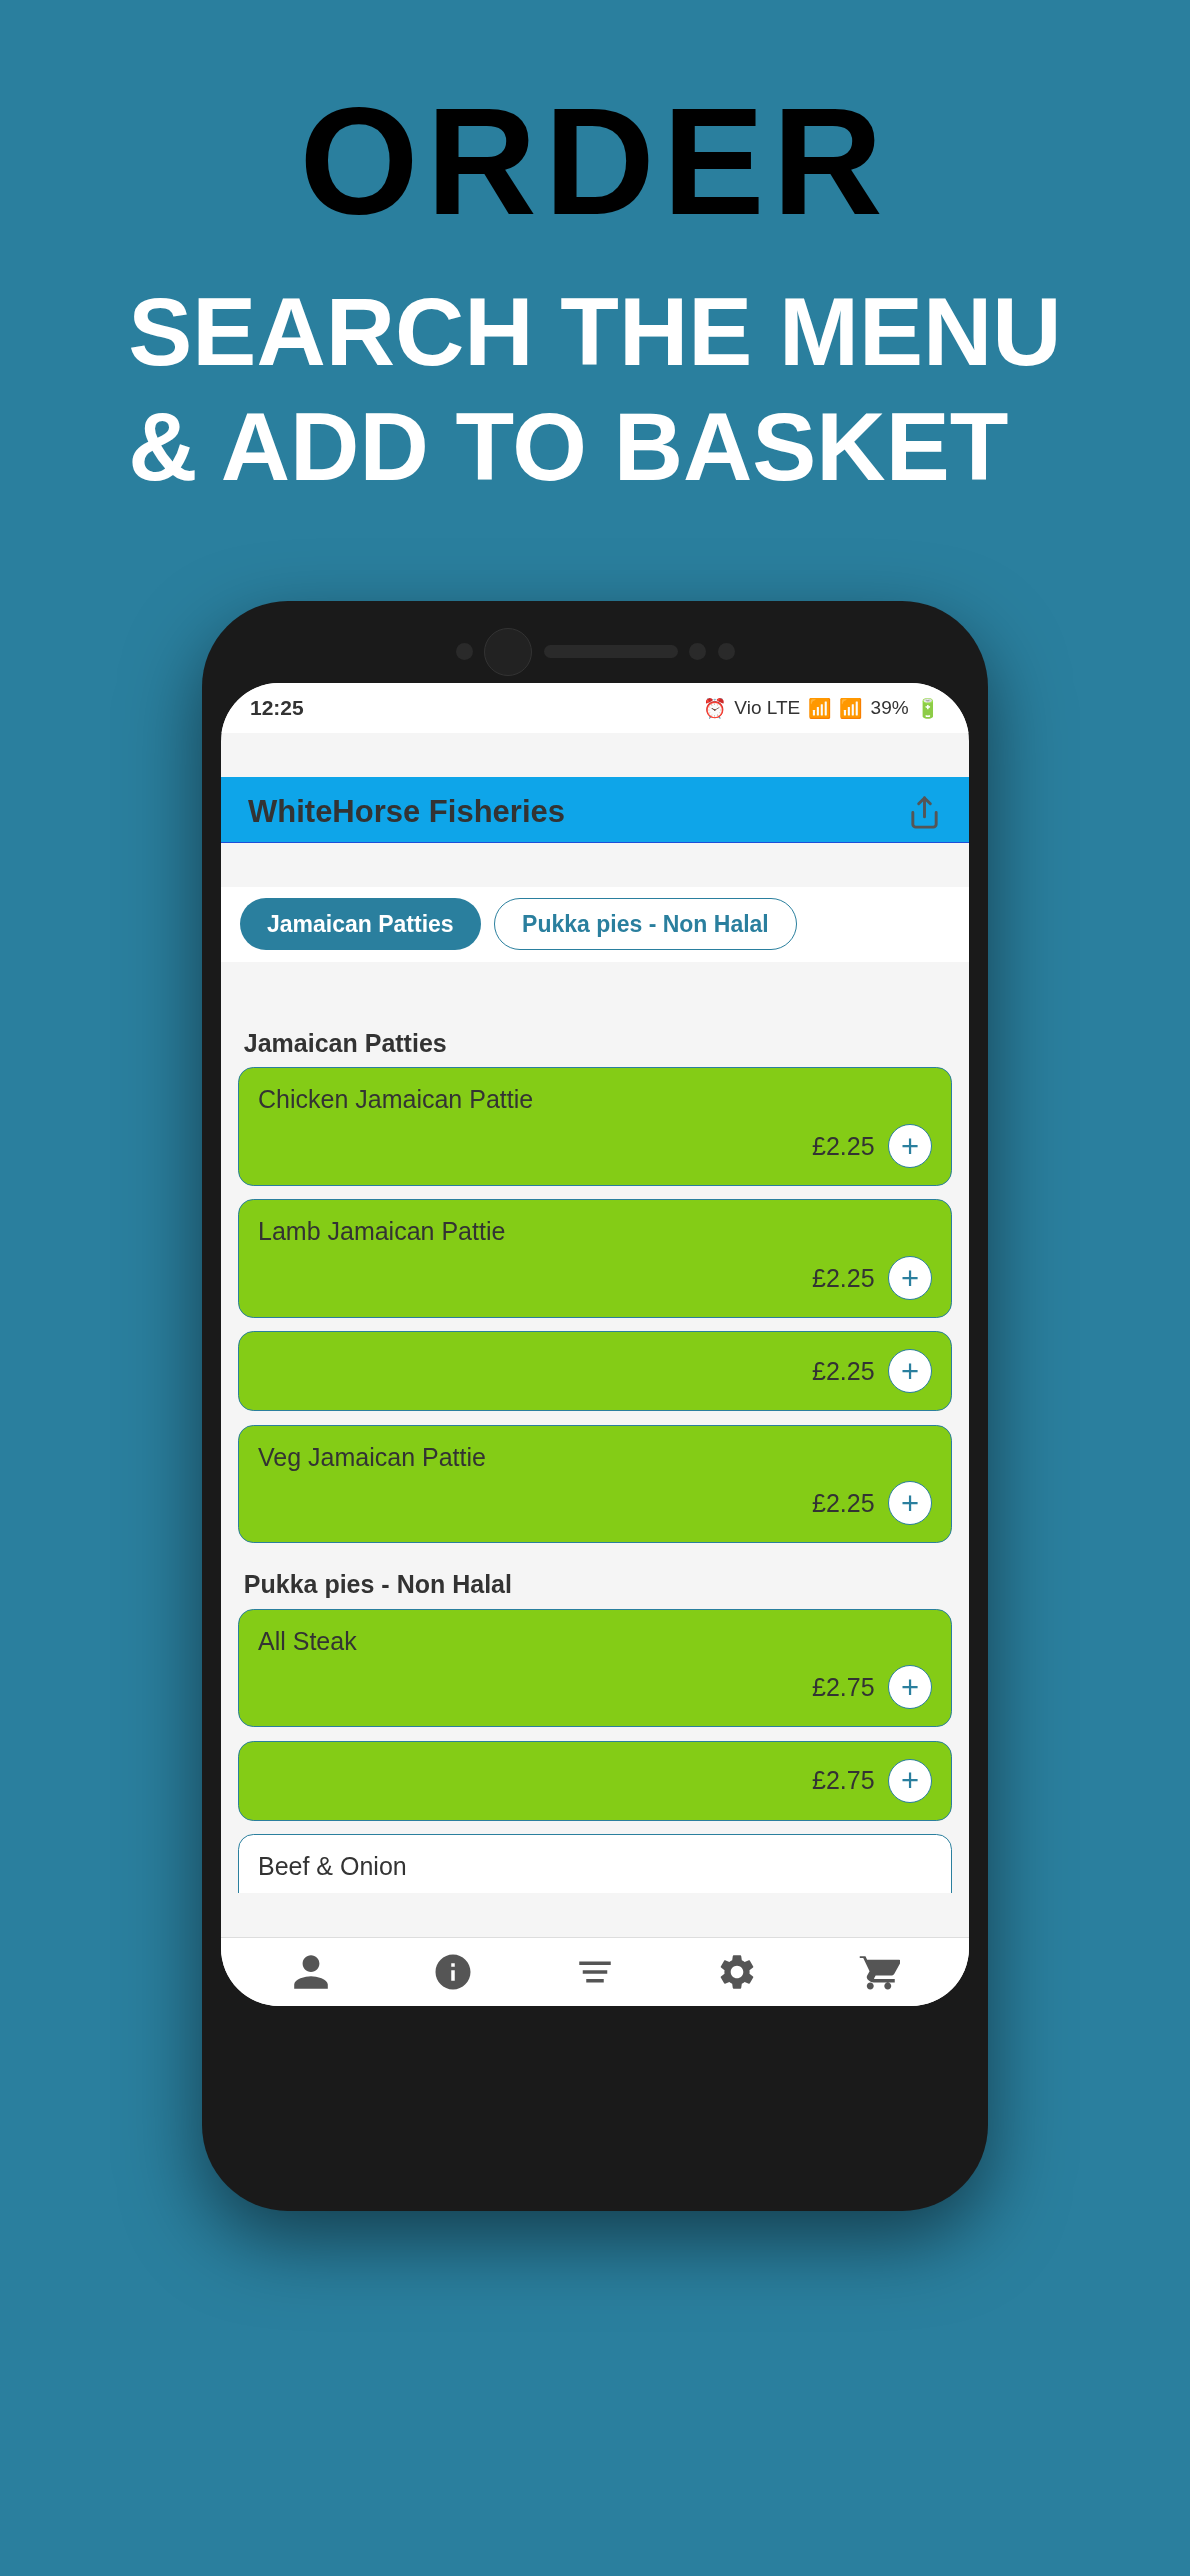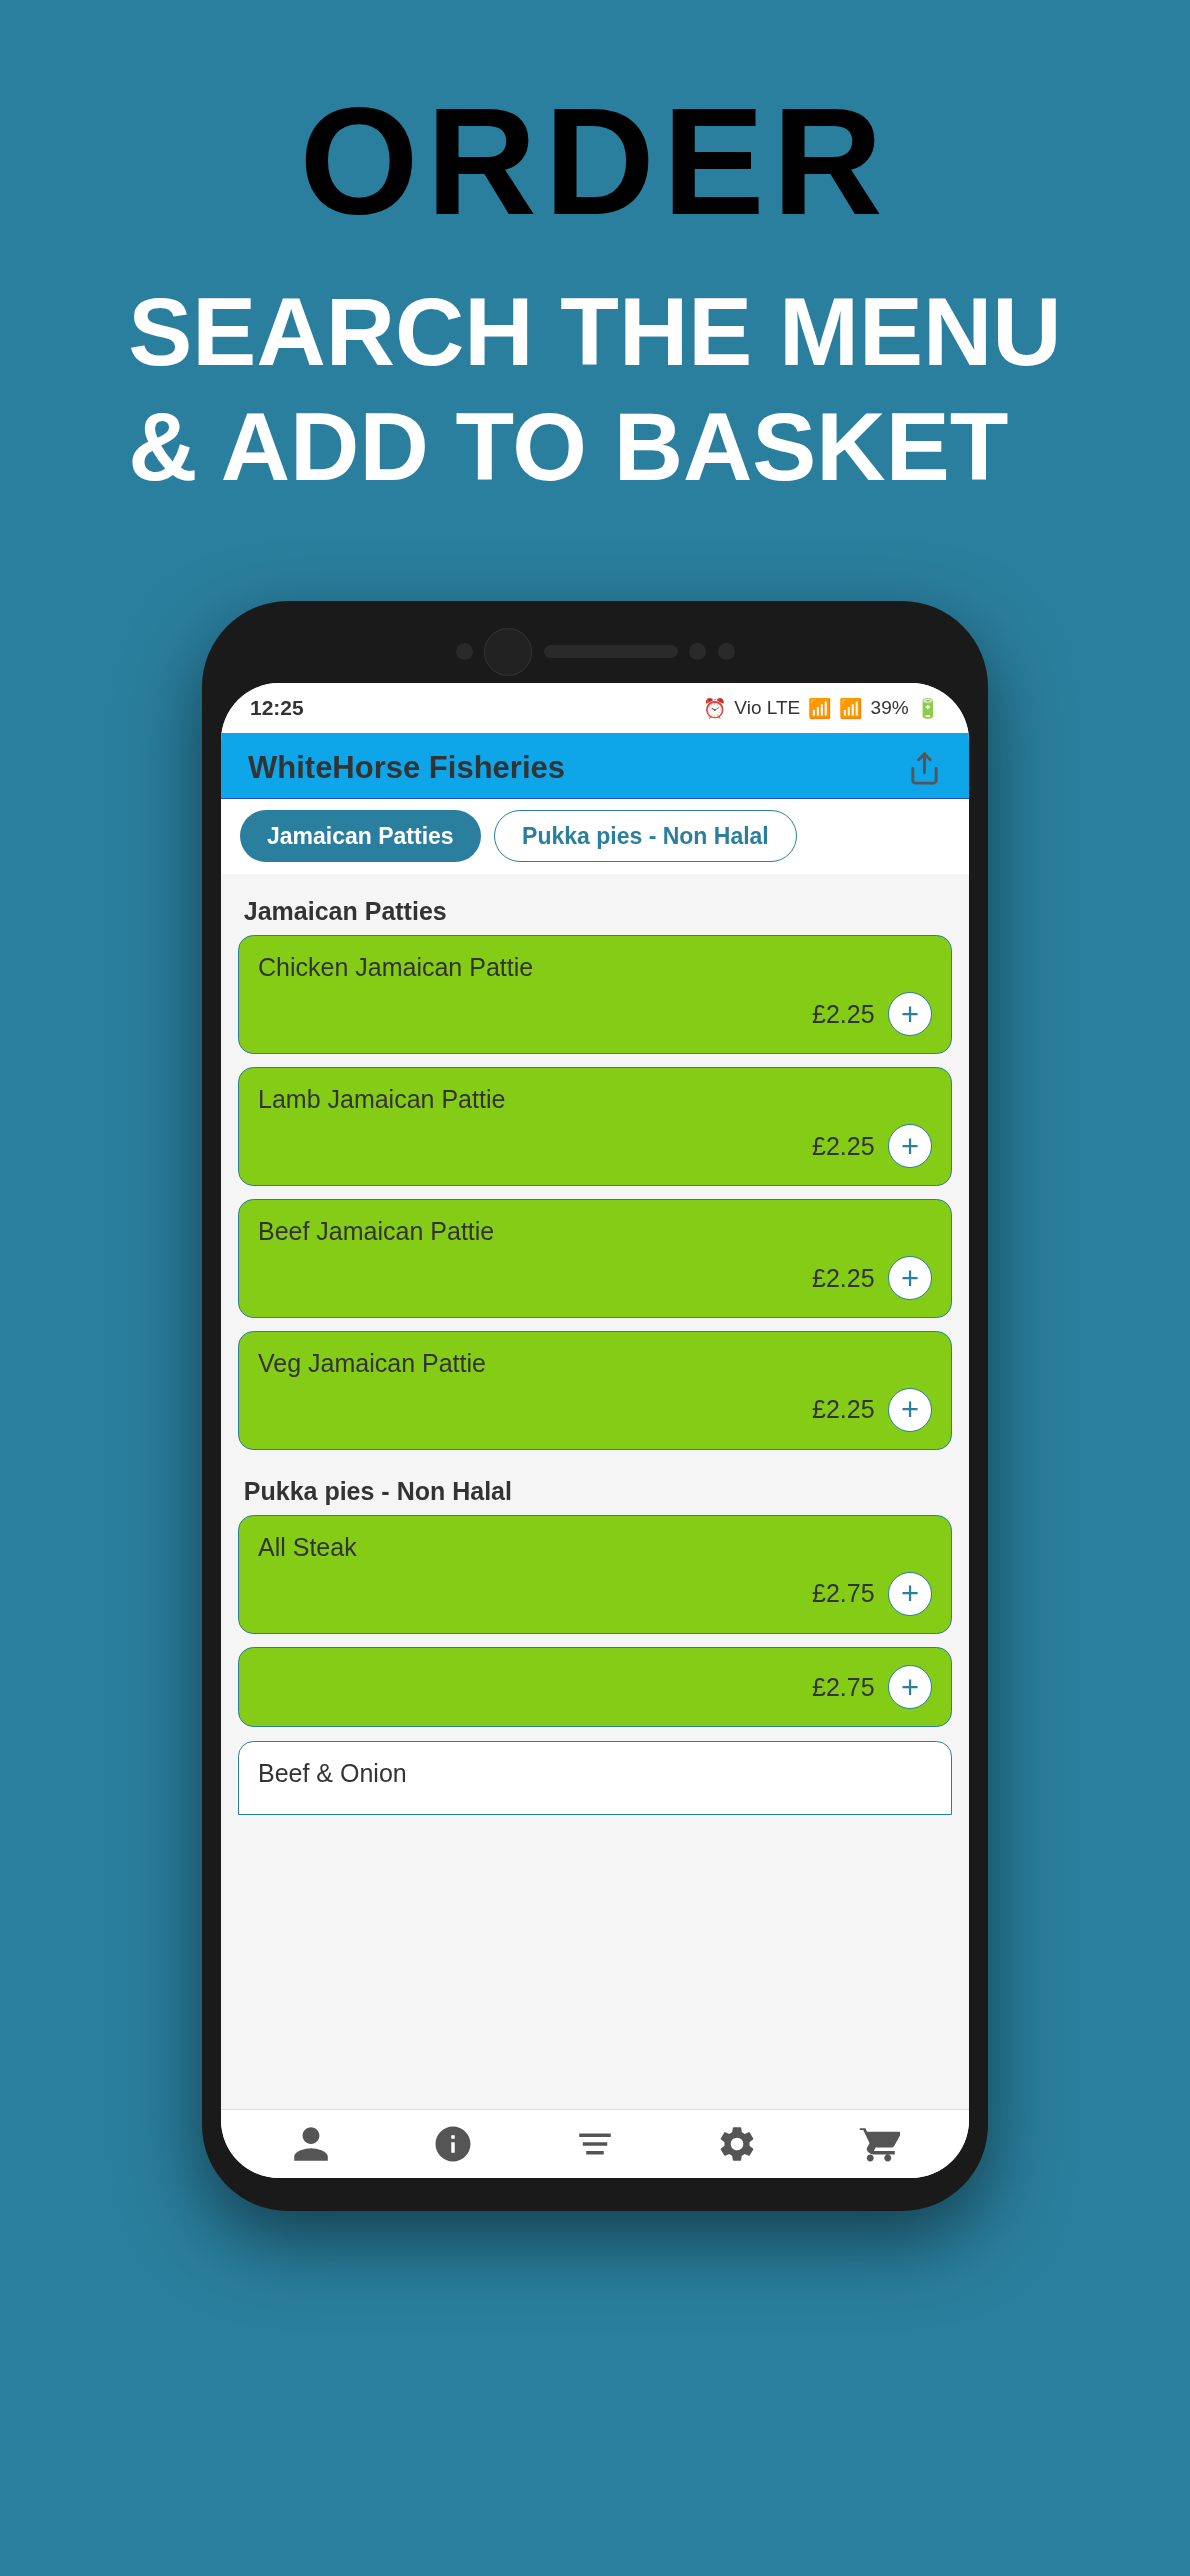--- a/index.html
+++ b/index.html
@@ -90,26 +90,27 @@
 
     .speaker-bar {
       width: 134px;
       height: 13.4px;
       background: #2a2a2a;
       border-radius: 6.7px;
     }
 
     .phone-screen {
       width: 100%;
-      height: 1495px;
+      height: 1323px;
       background: #f5f5f5;
       border-radius: 58px;
       overflow: hidden;
       display: flex;
       flex-direction: column;
+      gap: 44px;
     }
 
     
     .status-bar {
       background: white;
       padding: 9.6px 29px;
       display: flex;
       justify-content: space-between;
       align-items: center;
       font-size: 21px;
@@ -341,21 +342,20 @@
 
         <div class="menu-item-card">
           <div class="menu-item-name">Lamb Jamaican Pattie</div>
           <div class="menu-item-bottom">
             <span class="menu-item-price">£2.25</span>
             <div class="add-btn">+</div>
           </div>
         </div>
 
         <div class="menu-item-card">
-          <div class="menu-item-name">Beef Jamaican Pattie</div>
           <div class="menu-item-bottom">
             <span class="menu-item-price">£2.25</span>
             <div class="add-btn">+</div>
           </div>
         </div>
 
         <div class="menu-item-card">
           <div class="menu-item-name">Veg Jamaican Pattie</div>
           <div class="menu-item-bottom">
             <span class="menu-item-price">£2.25</span>

